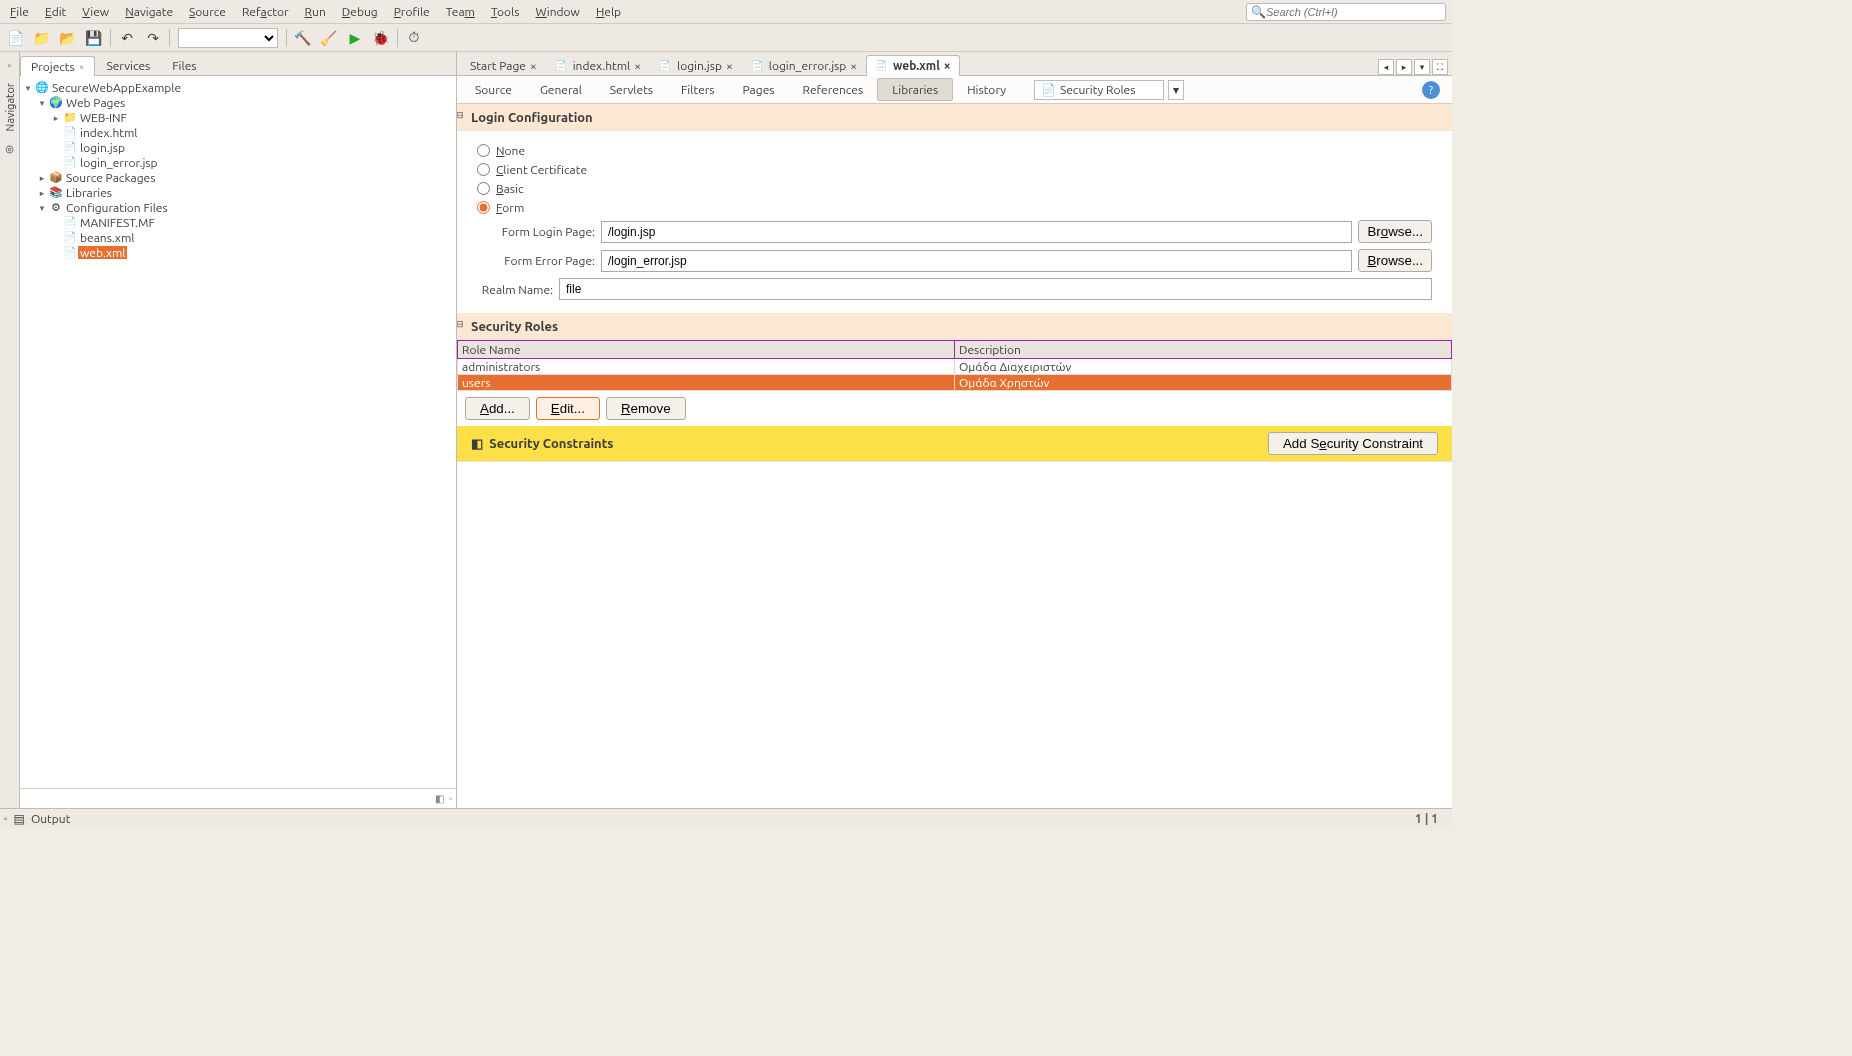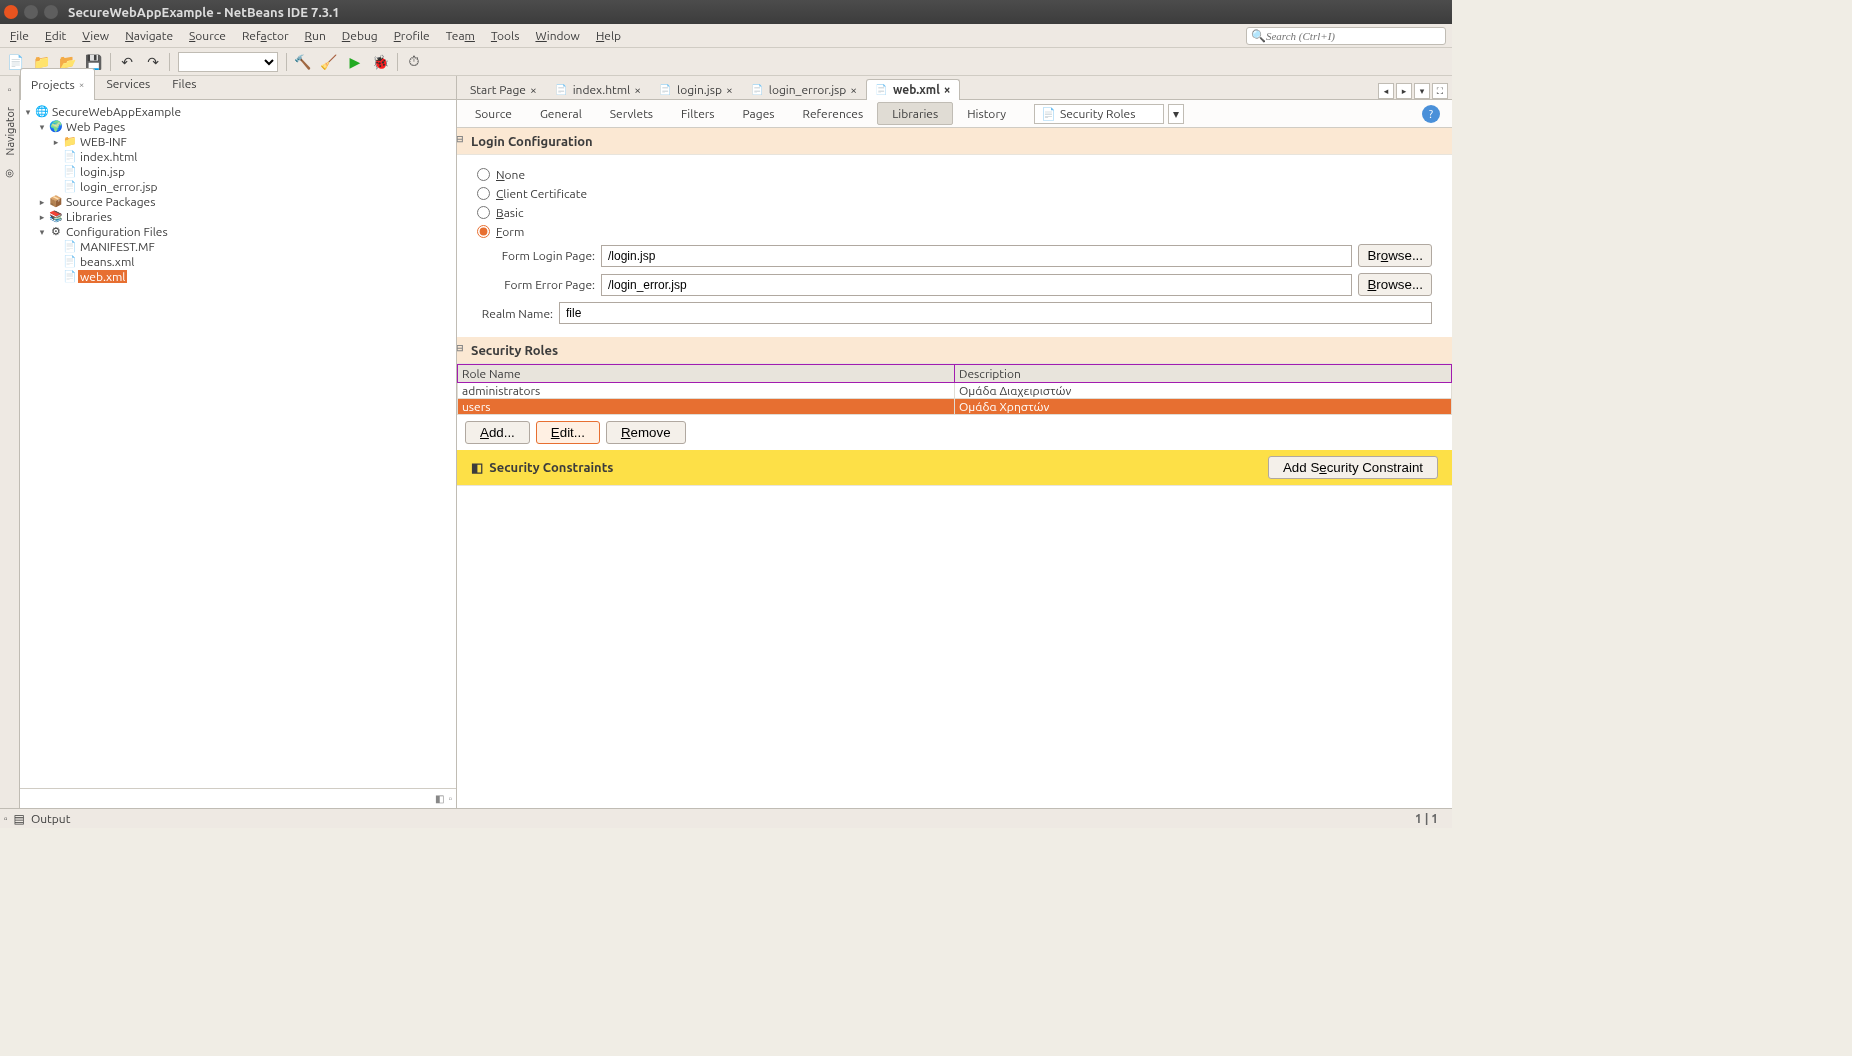--- a/index.html
+++ b/index.html
@@ -13,35 +13,35 @@
     .close-btn { background: #e95420; }
     .minimize-btn { background: #5e5e5e; }
     .maximize-btn { background: #5e5e5e; }
     .title-text { font-size: 13px; }
     
     .menubar { height: 24px; background: #eee9e3; display: flex; align-items: center; padding: 0 2px; border-bottom: 1px solid #d0ccc4; justify-content: space-between; }
     .menubar-items { display: flex; }
     .menu-item { padding: 2px 8px; cursor: pointer; }
     .menu-item .underline { text-decoration: underline; }
     .search-box { display: flex; align-items: center; border: 1px solid #c0bcb4; background: #fff; border-radius: 3px; padding: 1px 4px; width: 200px; margin-right: 4px; }
-    .search-box input { border: none; outline: none; width: 100%; font-size: 11px; color: #999; font-style: italic; font-family: Liberation Serif, serif; }
+    .search-box input { border: none; outline: none; width: 100%; font-size: 11px; color: #999; font-style: italic; }
     
     .toolbar { height: 28px; background: #eee9e3; display: flex; align-items: center; padding: 0 4px; gap: 2px; border-bottom: 1px solid #d0ccc4; }
     .tool-btn { width: 24px; height: 24px; display: flex; align-items: center; justify-content: center; font-size: 14px; cursor: pointer; border-radius: 2px; }
     .tool-sep { width: 1px; height: 18px; background: #c0bcb4; margin: 0 2px; }
     .tool-combo { width: 100px; height: 20px; border: 1px solid #c0bcb4; background: #fff; margin: 0 4px; }
     
     .main-area { flex: 1; display: flex; min-height: 0; }
     
     .left-gutter { width: 20px; background: #eee9e3; border-right: 1px solid #c0bcb4; display: flex; flex-direction: column; align-items: center; padding-top: 8px; gap: 8px; }
     .gutter-label { writing-mode: vertical-rl; transform: rotate(180deg); font-size: 11px; padding: 4px 0; }
     
     .left-panel { width: 437px; display: flex; flex-direction: column; background: #fff; border-right: 1px solid #c0bcb4; }
     .panel-tabs { height: 24px; display: flex; background: #eee9e3; border-bottom: 1px solid #c0bcb4; align-items:flex-end; }
-    .panel-tab { padding: 9px 10px; cursor: pointer; border: 1px solid transparent; border-bottom:none; font-size:12px; display:flex; gap:4px; align-items:center;}
+    .panel-tab { padding: 3px 10px; cursor: pointer; border: 1px solid transparent; border-bottom:none; font-size:12px; display:flex; gap:4px; align-items:center;}
     .panel-tab.active { background: #fff; border-color: #c0bcb4; border-radius: 3px 3px 0 0; margin-bottom:-1px;}
     .panel-tab .close-x { font-size: 10px; color: #888;}
     .tree { flex: 1; padding: 4px 2px; overflow: auto; font-size: 12px; }
     .tree-node { display: flex; align-items: center; padding: 1px 0; white-space: nowrap; cursor:pointer;}
     .tree-toggle { width: 12px; text-align: center; font-size: 9px; color: #666; }
     .tree-icon { width: 16px; text-align: center; font-size: 11px;}
     .tree-label { padding: 0 2px; }
     .tree-label.selected { background: #e76f31; color: #fff; }
     .indent-1 { padding-left: 14px; }
     .indent-2 { padding-left: 28px; }
@@ -91,28 +91,20 @@
     .btn .underline { text-decoration:underline;}
     
     .bottom-bar { height: 20px; border-top:1px solid #c0bcb4; display:flex; align-items:center; padding:0 4px; background:#eee9e3; gap:6px;}
     .bottom-bar-right { margin-left:auto; padding-right:10px; color:#666;font-weight:bold;}
   </style>
 </head>
 <body>
 
 <div class="window">
 
-  <div class="titlebar">
-    <div class="window-controls">
-      <div class="window-btn close-btn"></div>
-      <div class="window-btn minimize-btn"></div>
-      <div class="window-btn maximize-btn"></div>
-    </div>
-    <span class="title-text">SecureWebAppExample - NetBeans IDE 7.3.1</span>
-  </div>
 
   <div class="menubar">
     <div class="menubar-items">
       <div class="menu-item"><span class="underline">F</span>ile</div>
       <div class="menu-item"><span class="underline">E</span>dit</div>
       <div class="menu-item"><span class="underline">V</span>iew</div>
       <div class="menu-item"><span class="underline">N</span>avigate</div>
       <div class="menu-item"><span class="underline">S</span>ource</div>
       <div class="menu-item">Ref<span class="underline">a</span>ctor</div>
       <div class="menu-item"><span class="underline">R</span>un</div>

